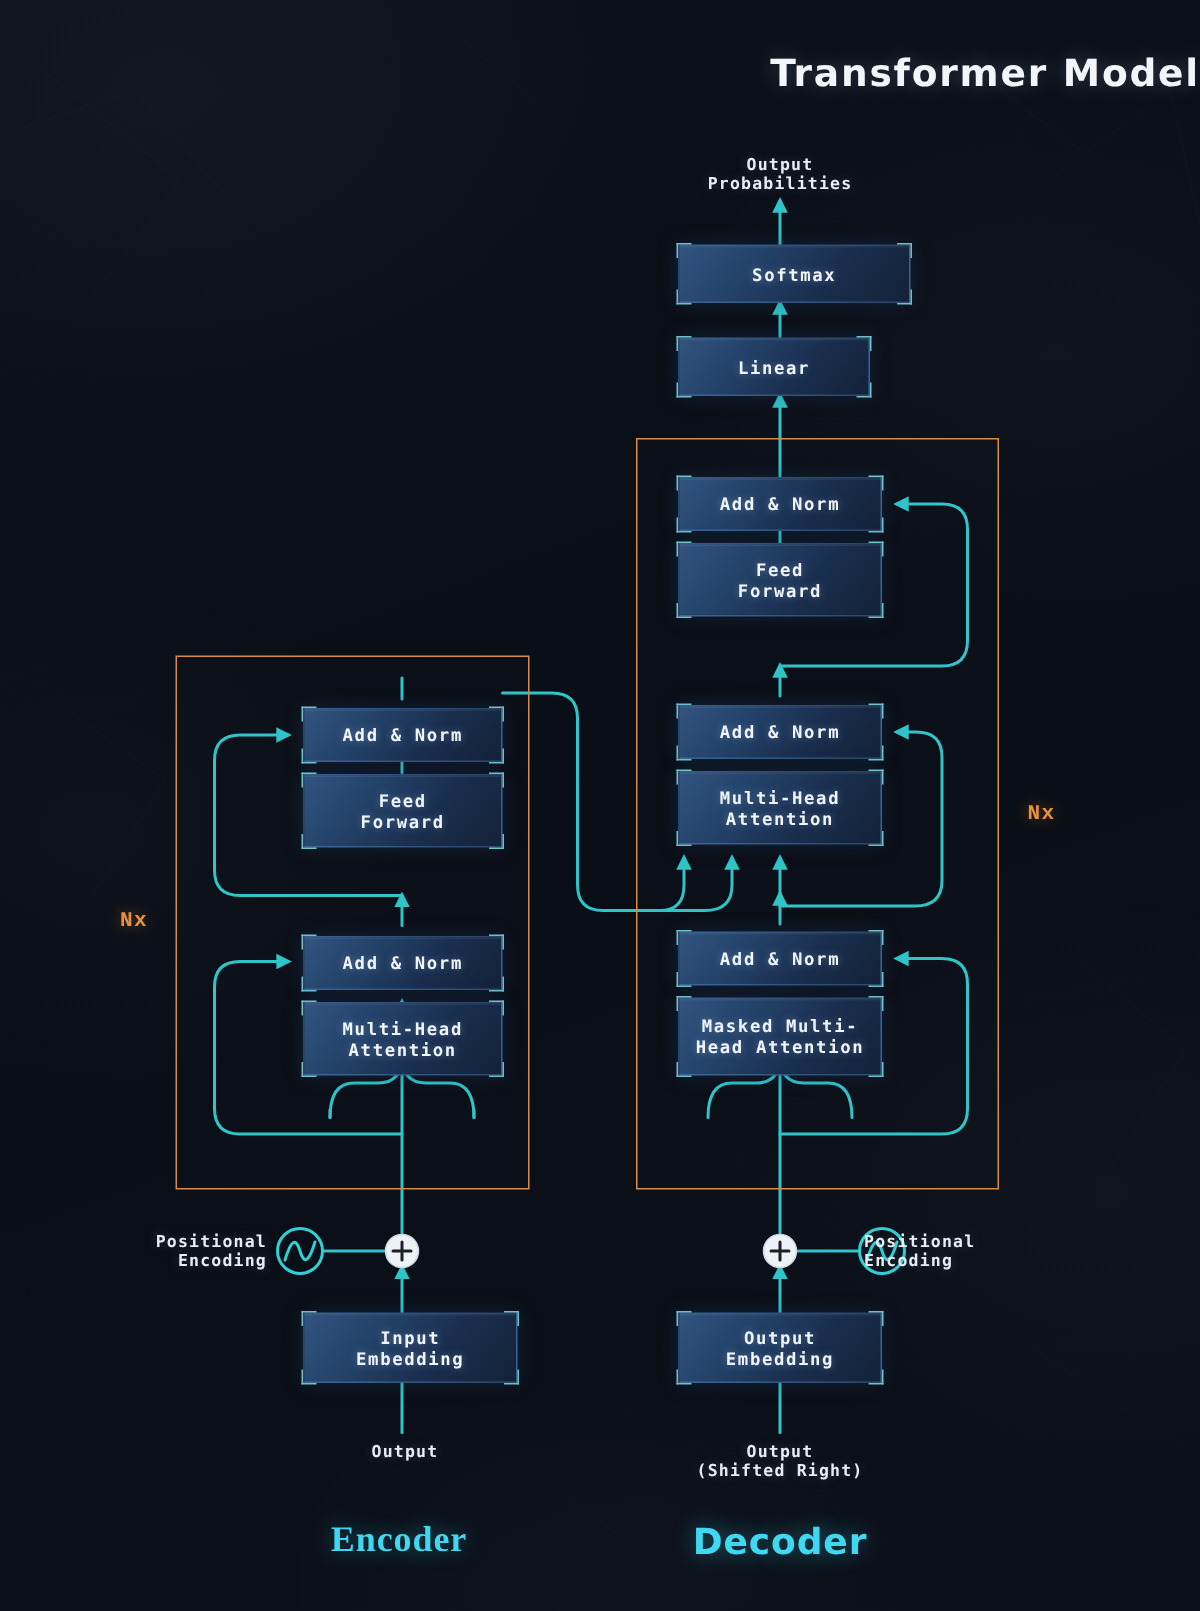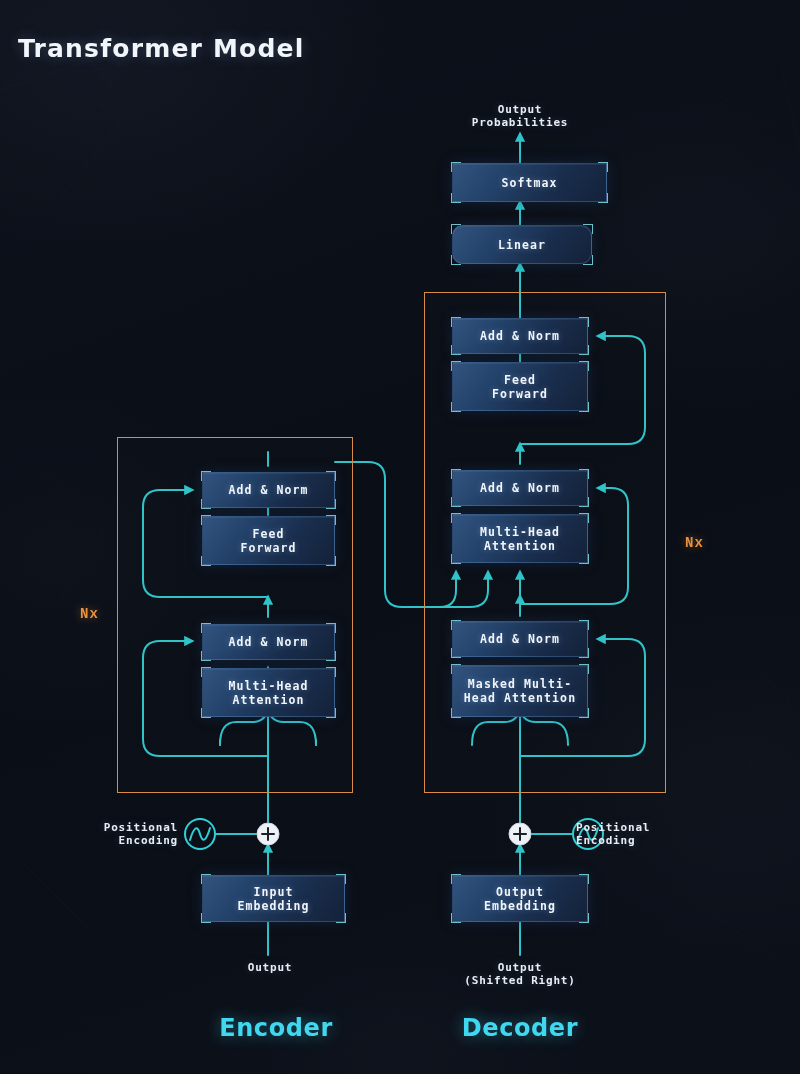--- a/index.html
+++ b/index.html
@@ -26,21 +26,21 @@
     inset: 0;
     pointer-events: none;
     opacity: .5;
   }
 
   
   .title {
     position: absolute;
     left: 0; right: 0;
     top: 34px;
-    text-align: left;
+    text-align: right;
     font-family: "DejaVu Sans", "Liberation Sans", sans-serif;
     font-weight: bold;
     font-size: 25px;
     letter-spacing: 1.2px;
     color: #f2f5fa;
     text-shadow: 0 0 14px rgba(150,180,230,.30);
     padding-left: 18px;
   }
 
   
@@ -264,21 +264,21 @@
   <div class="nx-label" style="left:685px; top:535px;">Nx</div>
 
   <div class="txt" style="left:440px; top:103px; width:160px;">Output
 Probabilities</div>
 
   <div class="block" style="left:452px; top:163px; width:155px; height:39px;">
     <i class="tl"></i><i class="tr"></i><i class="bl"></i><i class="br"></i>
     <span>Softmax</span>
   </div>
 
-  <div class="block" style="left:452px; top:225px; width:140px; height:39px;border-radius:11px;">
+  <div class="block" style="left:452px; top:225px; width:128px; height:39px;">
     <i class="tl"></i><i class="tr"></i><i class="bl"></i><i class="br"></i>
     <span>Linear</span>
   </div>
 
   <div class="block" style="left:452px; top:318px; width:136px; height:36px;">
     <i class="tl"></i><i class="tr"></i><i class="bl"></i><i class="br"></i>
     <span>Add &amp; Norm</span>
   </div>
 
   <div class="block" style="left:452px; top:362px; width:136px; height:49px;">
@@ -347,16 +347,16 @@
     <i class="tl"></i><i class="tr"></i><i class="bl"></i><i class="br"></i>
     <span>Input
 Embedding</span>
   </div>
 
   <div class="txt left" style="left:60px; top:821px; width:118px;">Positional
 Encoding</div>
 
   <div class="txt" style="left:190px; top:961px; width:160px;">Output</div>
 
-  <div class="section-label" style="left:176px; top:1014px; width:200px;">Encoder</div>
+  <div class="section-label" style="left:166px; top:1014px; width:200px;font-family:Liberation Serif, serif;">Encoder</div>
   <div class="section-label" style="left:420px; top:1014px; width:200px;">Decoder</div>
 
 </div>
 
 </body></html>

